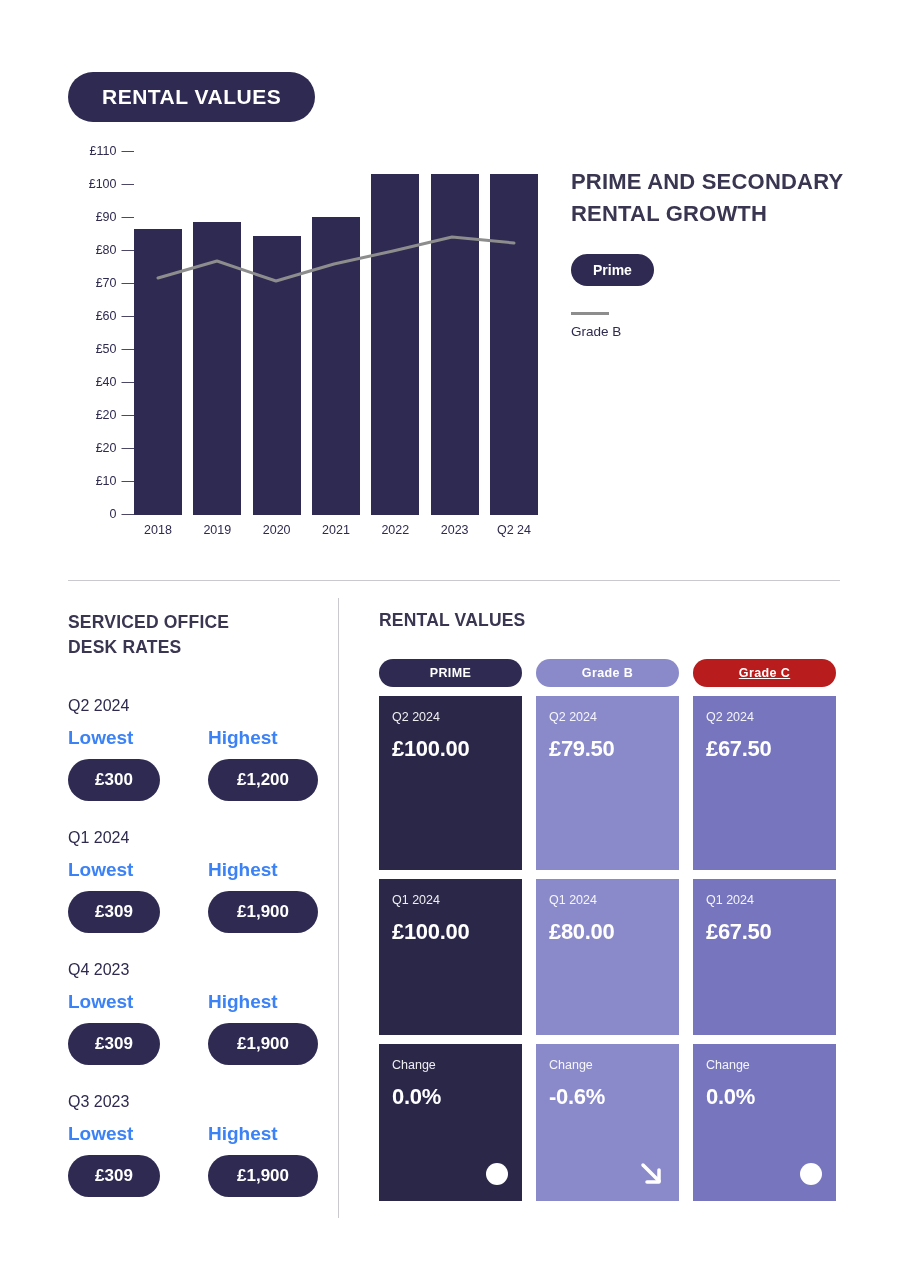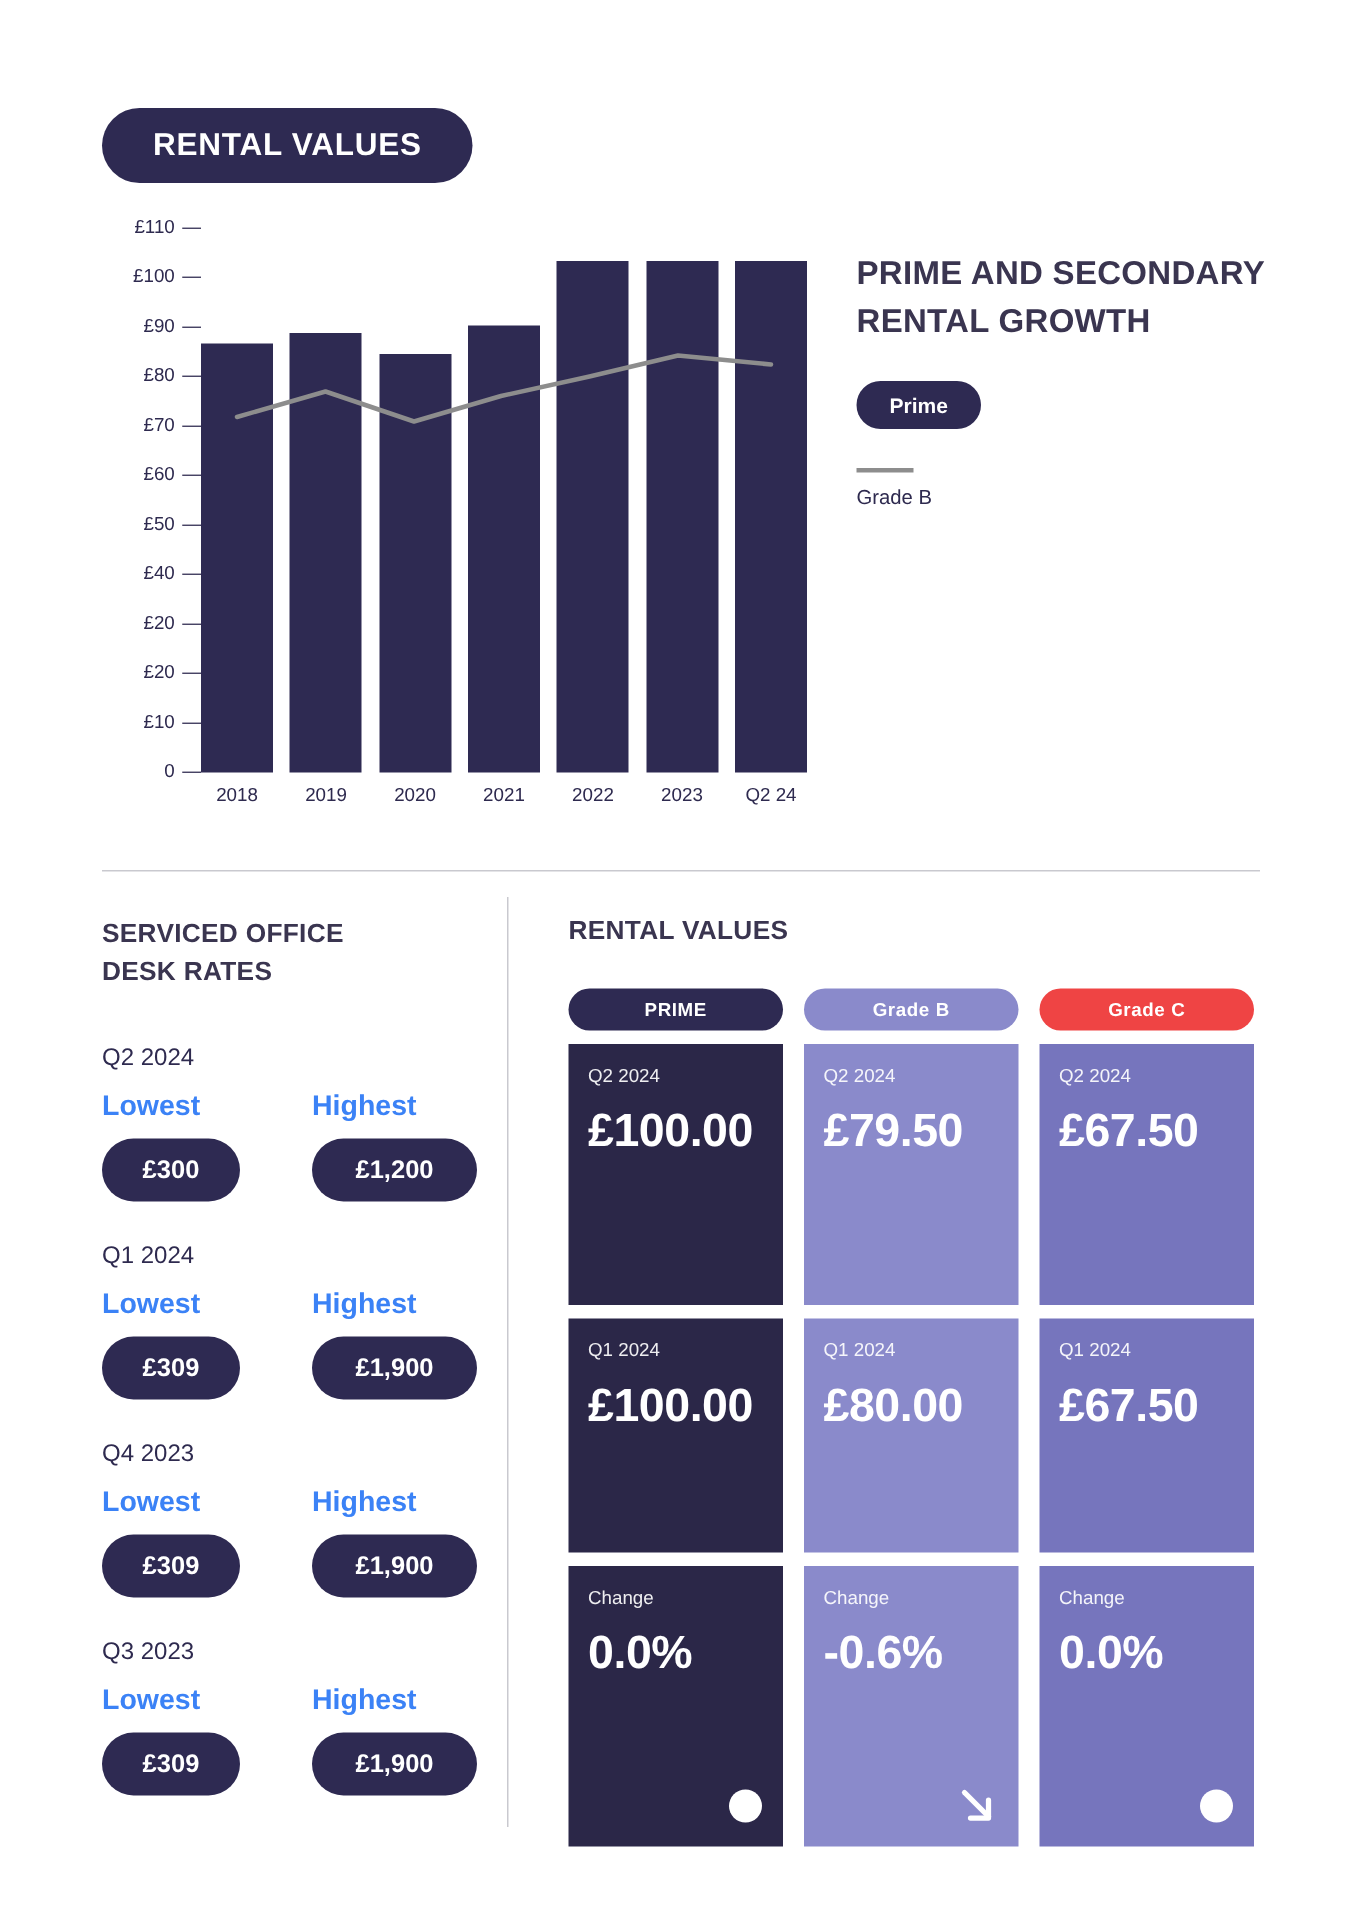--- a/index.html
+++ b/index.html
@@ -224,28 +224,28 @@
     color: #ffffff;
     letter-spacing: 0.4px;
   }
   .rv-cell {
     margin-top: 9px;
     padding: 14px 13px 18px 13px;
     color: #fff;
   }
   .rv-cell.big { height: 174px; }
   .rv-cell.mid { height: 156px; }
-  .rv-cell.chg { height: 187px; position: relative; }
+  .rv-cell.chg { height: 157px; position: relative; }
   .rv-cell .lab {
     font-size: 12.5px;
     opacity: 0.92;
     margin-bottom: 3px;
   }
   .rv-cell .val {
-    font-size: 31px;
+    font-size: 22px;
     font-weight: 700;
     letter-spacing: -0.3px;
     margin-top: 12px;
   }
   .marker-dot {
     position: absolute;
     right: 14px;
     bottom: 16px;
     width: 22px;
     height: 22px;
@@ -420,21 +420,21 @@
         <div class="lab">Change</div>
         <div class="val">-0.6%</div>
         <svg class="marker-arrow" viewBox="0 0 30 30">
           <path d="M6 6 L22 22" stroke="#ffffff" stroke-width="3.5" stroke-linecap="round" fill="none"></path>
           <path d="M22 11 L22 23 L10 23" stroke="#ffffff" stroke-width="3.5" stroke-linecap="round" stroke-linejoin="round" fill="none"></path>
         </svg>
       </div>
     </div>
 
     <div class="rv-col">
-      <div class="rv-head" style="background:#ef4444;">Grade C</div>
+      <div class="rv-head" style="background:#b91c1c;text-decoration:underline;">Grade C</div>
       <div class="rv-cell big" style="background:#7675bd;">
         <div class="lab">Q2 2024</div>
         <div class="val">£67.50</div>
       </div>
       <div class="rv-cell mid" style="background:#7675bd;">
         <div class="lab">Q1 2024</div>
         <div class="val">£67.50</div>
       </div>
       <div class="rv-cell chg" style="background:#7675bd;">
         <div class="lab">Change</div>

